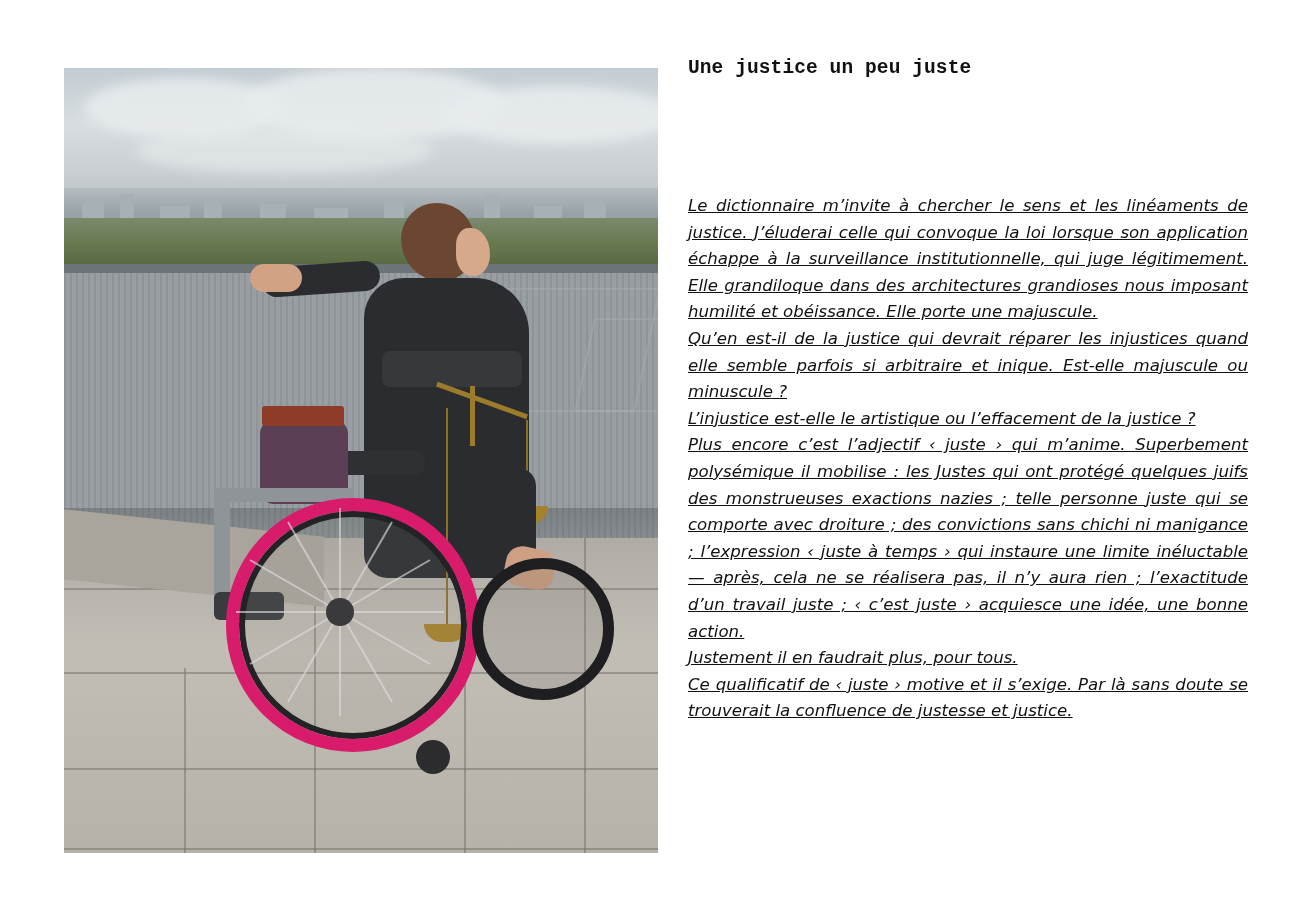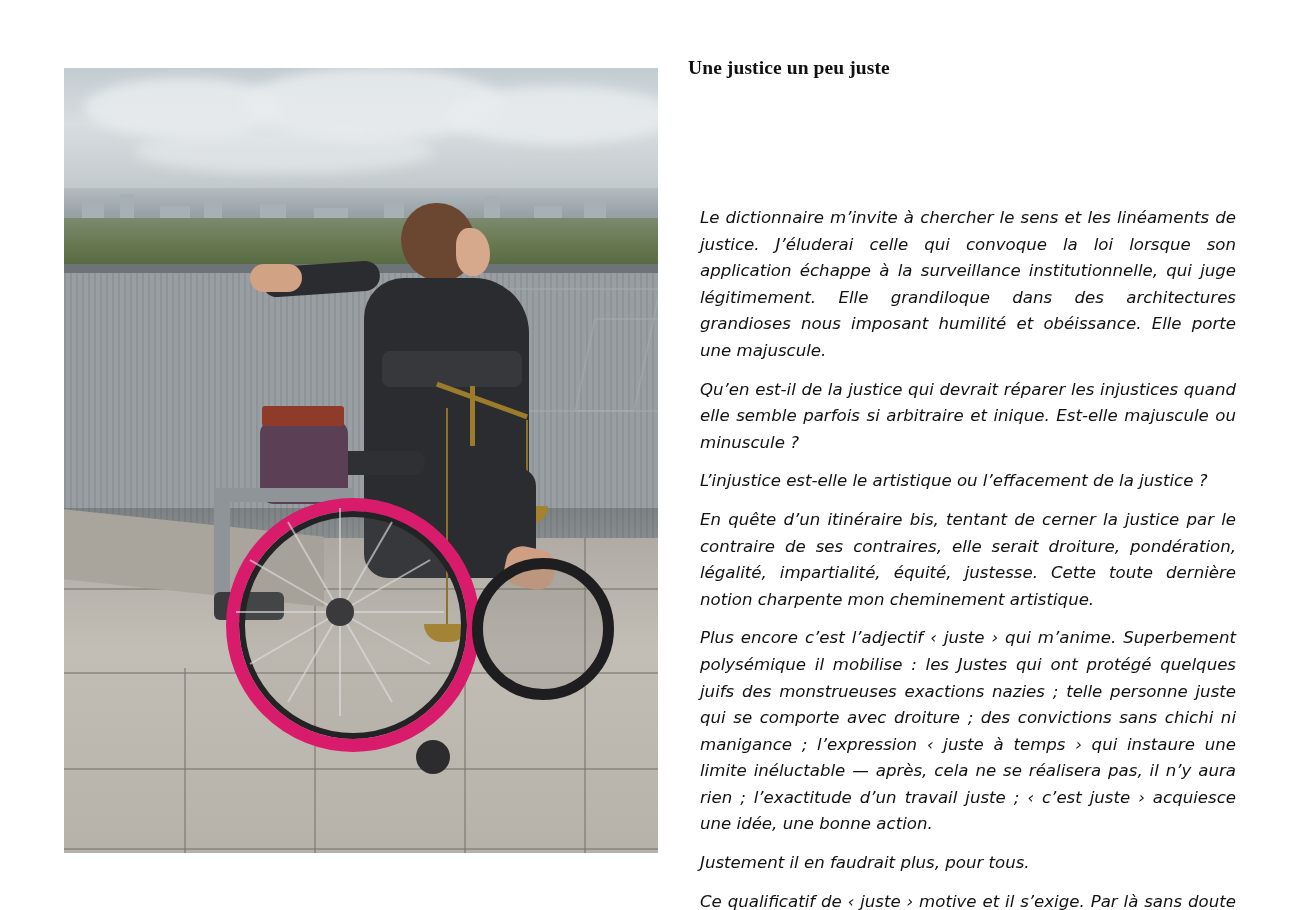--- a/index.html
+++ b/index.html
@@ -329,21 +329,21 @@
     position: absolute;
     left: 688px;
     top: 0;
     width: 560px;
     height: 910px;
   }
   .title {
     position: absolute;
     left: 0;
     top: 57px;
-    font-family: Liberation Serif, serif;
+    font-family: Liberation Mono, monospace;
     font-weight: bold;
     font-size: 19.5px;
     color: #111111;
     letter-spacing: .1px;
   }
   .intro {
     position: absolute;
     left: 0;
     top: 110px;
     width: 556px;
@@ -358,21 +358,22 @@
     top: 193px;
     width: 560px;
     font-family: "DejaVu Sans", sans-serif;
     font-style: italic;
     font-size: 16.6px;
     line-height: 26.6px;
     color: #111111;
     text-align: justify;
   }
   .body-text p {
-    margin: 12px;
+    margin: 0;
+    text-decoration: underline;
   }
 </style>
 </head>
 <body>
 
 <div class="page">
 
   <div class="figure">
     <div class="photo">
       <div class="sky"></div>
@@ -455,20 +456,19 @@
       <div class="caster"></div>
     </div>
   </div>
 
   <div class="text-col">
     <div class="title">Une justice un peu juste</div>
     <div class="body-text">
         <p>Le dictionnaire m’invite à chercher le sens et les linéaments de justice. J’éluderai celle qui convoque la loi lorsque son application échappe à la surveillance institutionnelle, qui juge légitimement. Elle grandiloque dans des architectures grandioses nous imposant humilité et obéissance. Elle porte une majuscule.</p>
         <p>Qu’en est-il de la justice qui devrait réparer les injustices quand elle semble parfois si arbitraire et inique. Est-elle majuscule ou minuscule ?</p>
         <p>L’injustice est-elle le artistique ou l’effacement de la justice ?</p>
-        <p>En quête d’un itinéraire bis, tentant de cerner la justice par le contraire de ses contraires, elle serait droiture, pondération, légalité, impartialité, équité, justesse. Cette toute dernière notion charpente mon cheminement artistique.</p>
         <p>Plus encore c’est l’adjectif ‹ juste › qui m’anime. Superbement polysémique il mobilise : les Justes qui ont protégé quelques juifs des monstrueuses exactions nazies ; telle personne juste qui se comporte avec droiture ; des convictions sans chichi ni manigance ; l’expression ‹ juste à temps › qui instaure une limite inéluctable — après, cela ne se réalisera pas, il n’y aura rien ; l’exactitude d’un travail juste ; ‹ c’est juste › acquiesce une idée, une bonne action.</p>
         <p>Justement il en faudrait plus, pour tous.</p>
-        <p>Ce qualificatif de ‹ juste › motive et il s’exige. Par là sans doute se trouverait la confluence de justesse et action.</p>
+        <p>Ce qualificatif de ‹ juste › motive et il s’exige. Par là sans doute se trouverait la confluence de justesse et justice.</p>
       </div>
   </div>
 
 </div>
 
 </body></html>

